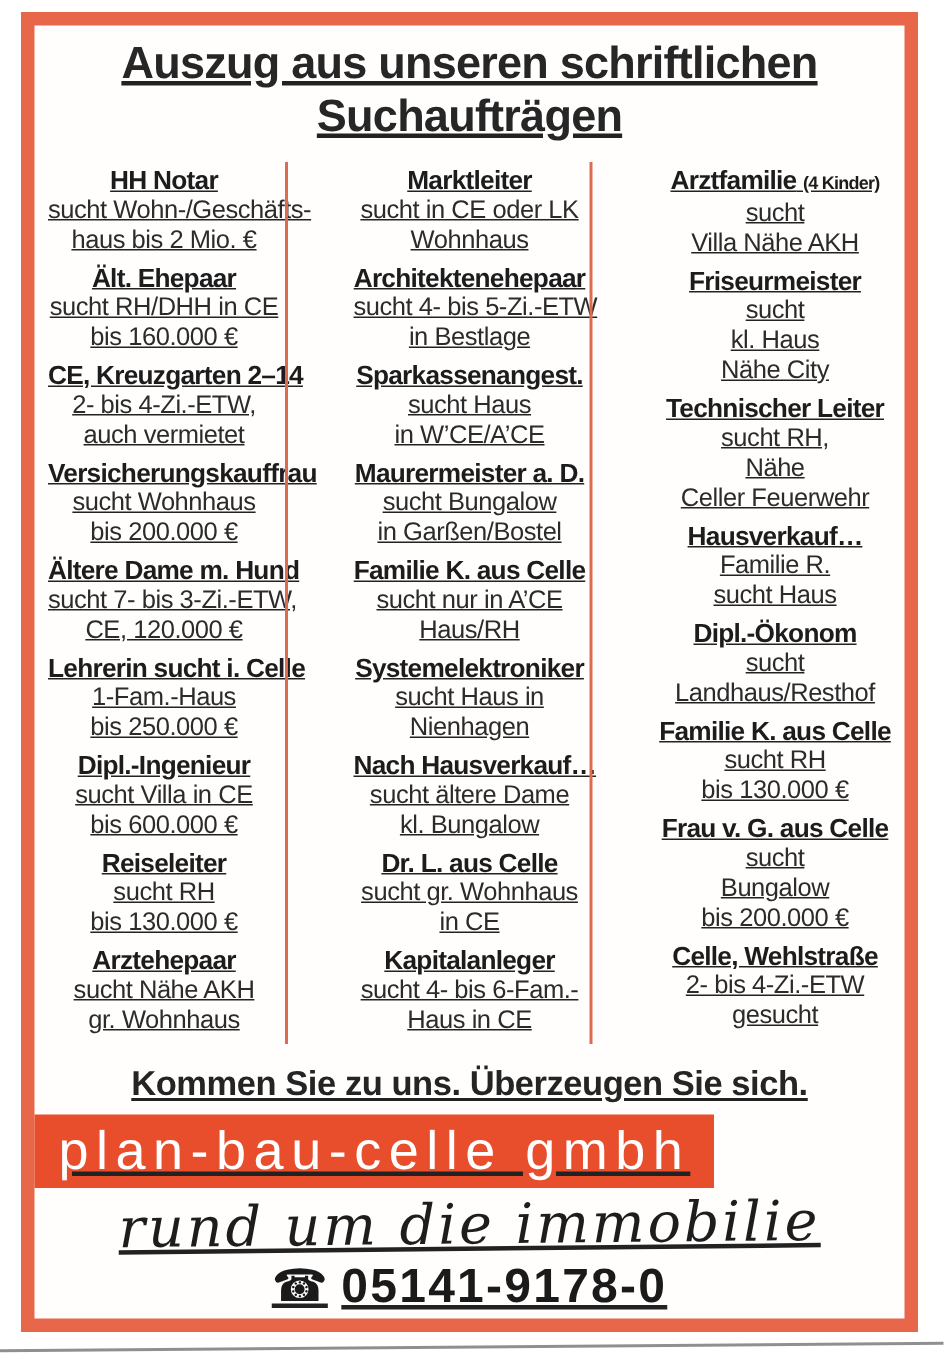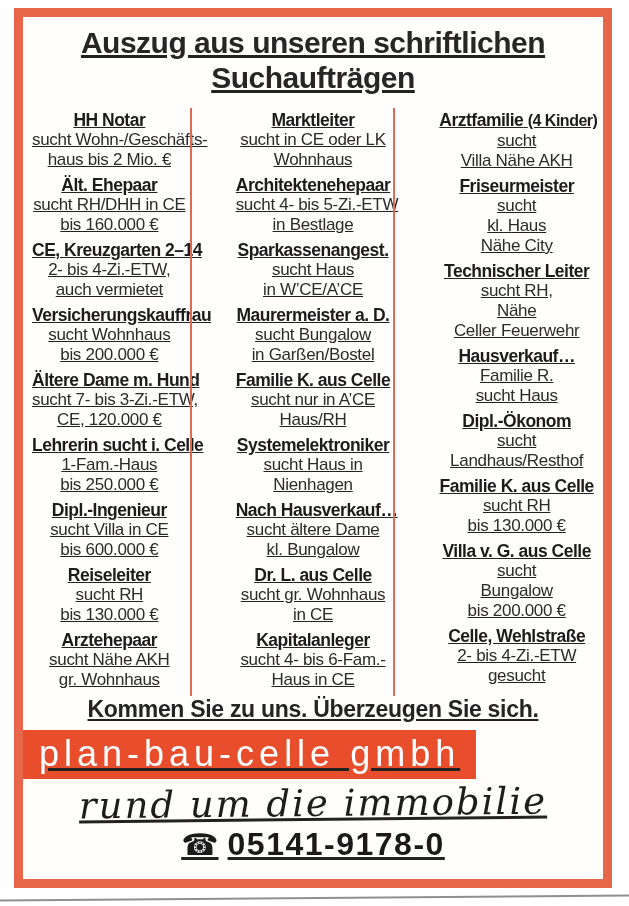--- a/index.html
+++ b/index.html
@@ -51,29 +51,30 @@
   }
   .entry{ margin-bottom:5px; }
   .entry-header{
     font-weight:bold;
     font-size:17.5px;
     line-height:20px;
     letter-spacing:-0.5px;
     white-space:nowrap;
     color:#1c1c1c;
   }
-  .hdr-suffix{ font-size:16px;text-align:right; }
+  .hdr-suffix{ font-size:12px;text-align:right; }
   .entry-line{
     font-size:17px;
     line-height:20px;
     letter-spacing:-0.3px;
     white-space:nowrap;
     color:#2b2b2b;
   }
   .slogan{
+    margin-top:13px;
     text-align:center;
     font-size:23px;
     font-weight:bold;
     letter-spacing:-0.3px;
     color:#242424;
   }
   .banner-row{
     margin-top:7px;
     display:flex;
     justify-content:flex-start;
@@ -257,21 +258,21 @@
           <div class="entry-header"><span>Dipl.-Ökonom</span></div>
           <div class="entry-line">sucht</div>
           <div class="entry-line">Landhaus/Resthof</div>
         </div>
         <div class="entry">
           <div class="entry-header"><span>Familie K. aus Celle</span></div>
           <div class="entry-line">sucht RH</div>
           <div class="entry-line">bis 130.000 €</div>
         </div>
         <div class="entry">
-          <div class="entry-header"><span>Villa v. G. aus Celle</span></div>
+          <div class="entry-header"><span>Frau v. G. aus Celle</span></div>
           <div class="entry-line">sucht</div>
           <div class="entry-line">Bungalow</div>
           <div class="entry-line">bis 200.000 €</div>
         </div>
         <div class="entry">
           <div class="entry-header"><span>Celle, Wehlstraße</span></div>
           <div class="entry-line">2- bis 4-Zi.-ETW</div>
           <div class="entry-line">gesucht</div>
         </div>
       </div>

